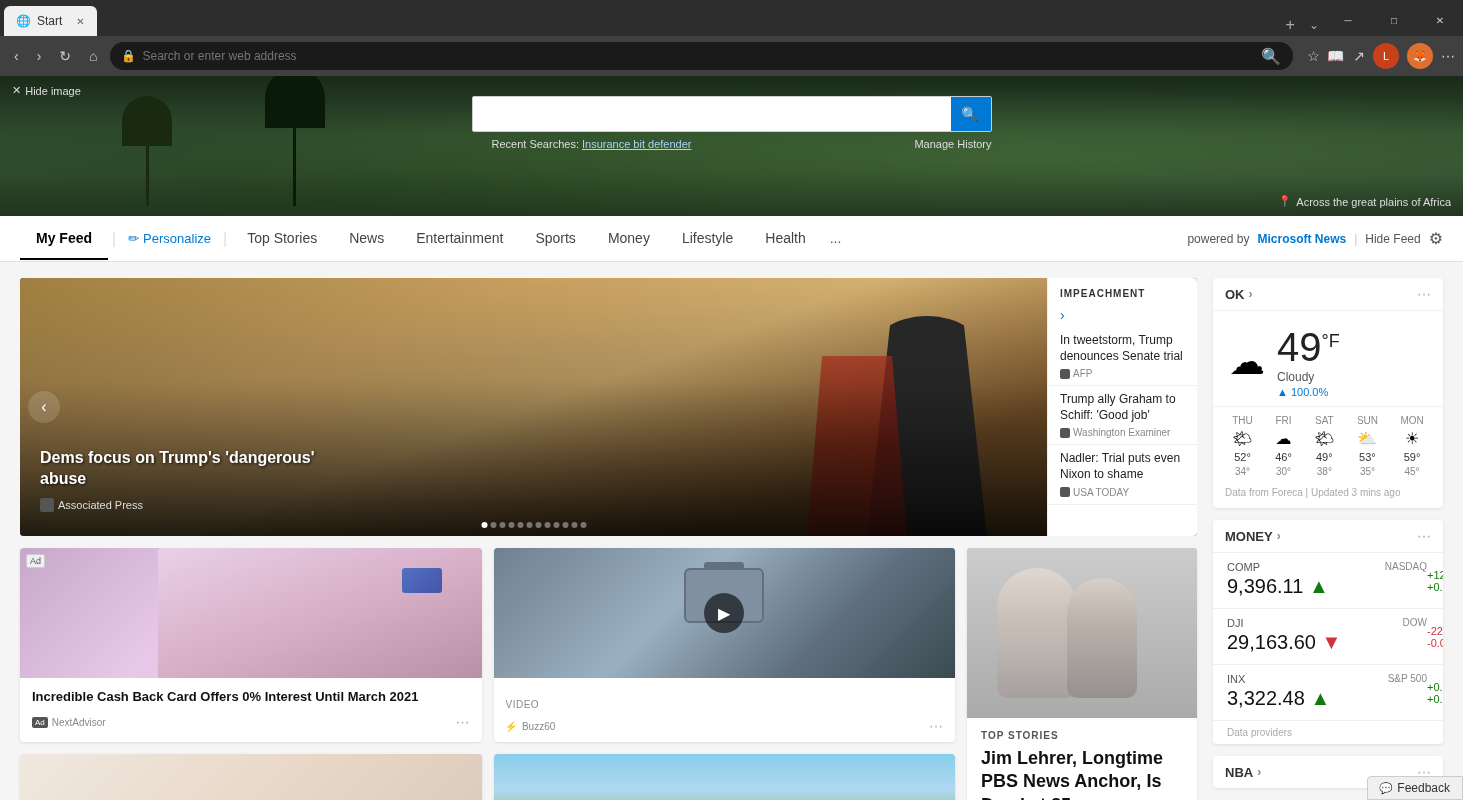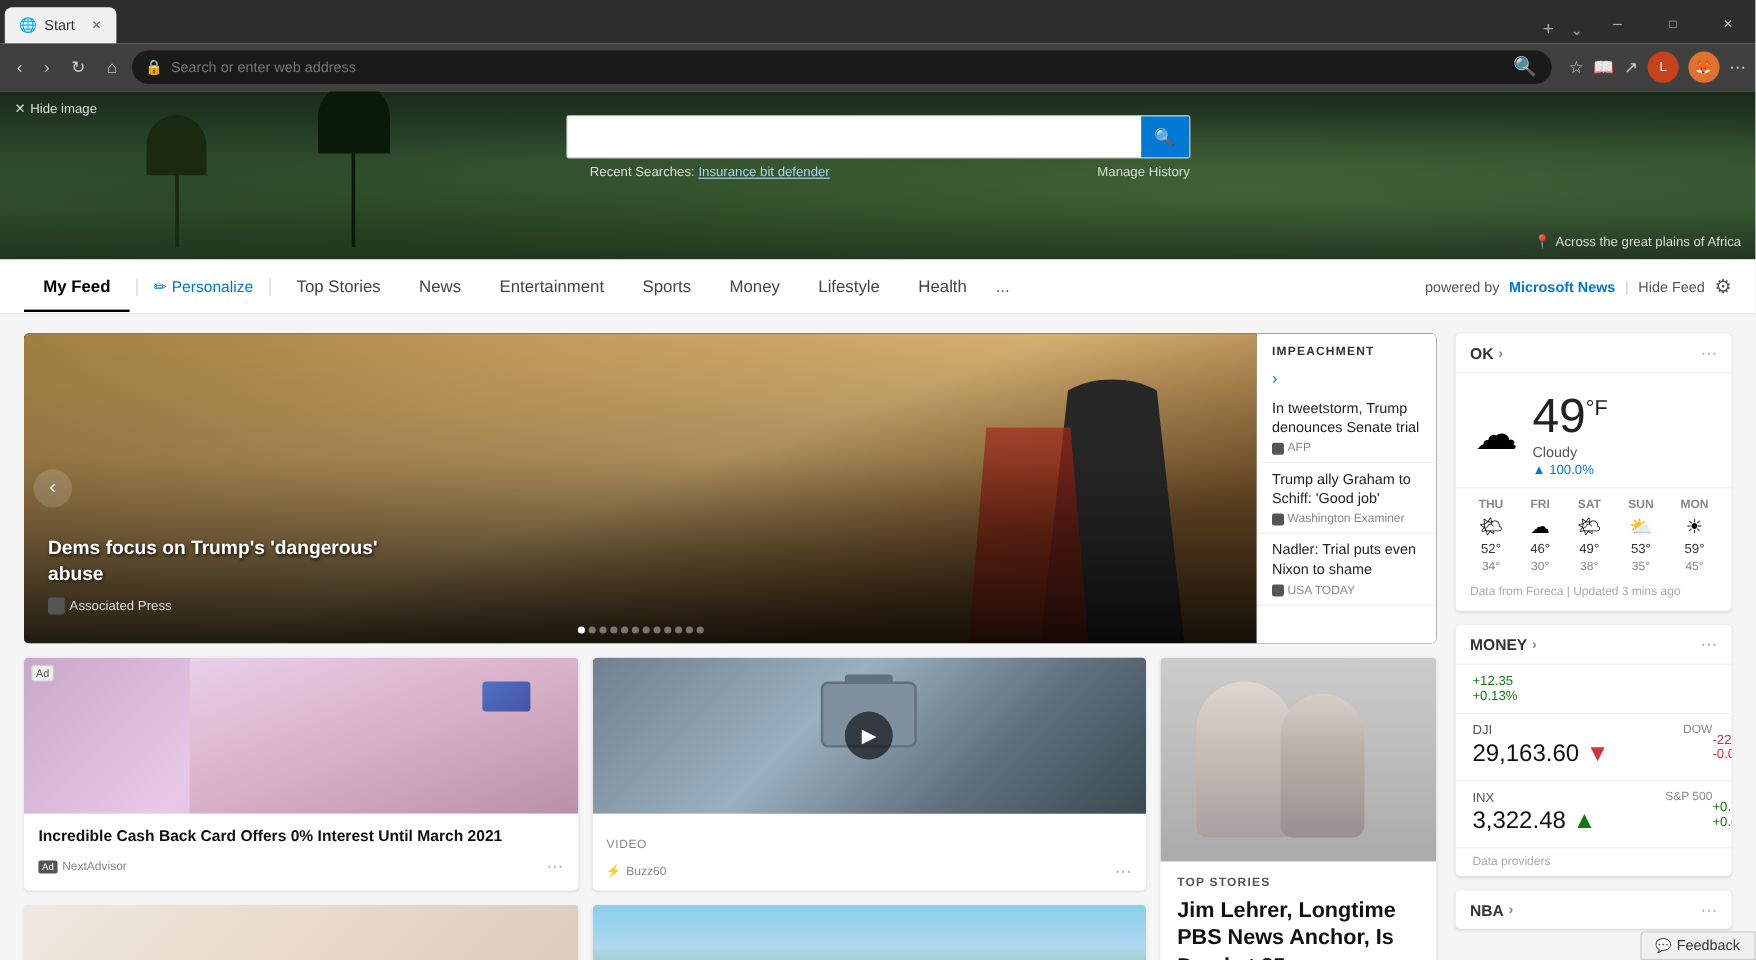--- a/index.html
+++ b/index.html
@@ -481,21 +481,21 @@
       justify-content: space-around;
       padding: 8px 8px 4px;
       border-top: 1px solid #f0f0f0;
     }
     .forecast-day {
       display: flex;
       flex-direction: column;
       align-items: center;
       gap: 3px;
     }
-    .forecast-label { font-size: 10px; color: #888; font-weight: 700; text-align: center; }
+    .forecast-label { font-size: 10px; color: #888; font-weight: 400; text-align: center; }
     .forecast-icon { font-size: 16px; }
     .forecast-high { font-size: 11px; color: #333; font-weight: 500; }
     .forecast-low { font-size: 10px; color: #888; }
     .weather-data-note {
       padding: 6px 12px 10px;
       font-size: 10px;
       color: #aaa;
     }
 
     
@@ -916,20 +916,30 @@
 
     <div class="widget">
       <div class="widget-header">
         <div class="widget-title">
           <span>MONEY</span>
           <span class="arrow">›</span>
         </div>
         <span class="widget-more">⋯</span>
       </div>
       <div class="stock-row">
+        <div>
+          <div style="display:flex;justify-content:space-between;width:200px;">
+            <span class="stock-name">COMP</span>
+            <span class="stock-exchange">NASDAQ</span>
+          </div>
+          <div class="stock-value">
+            <span>9,396.11</span>
+            <span class="arrow-up"> ▲</span>
+          </div>
+        </div>
         <div class="stock-change-pos">
           <div>+12.35</div>
           <div>+0.13%</div>
         </div>
       </div>
       <div class="stock-row">
         <div>
           <div style="display:flex;justify-content:space-between;width:200px;">
             <span class="stock-name">DJI</span>
             <span class="stock-exchange">DOW</span>

